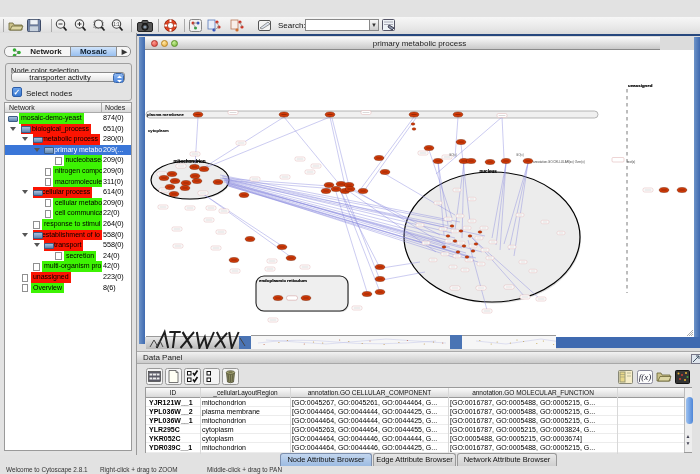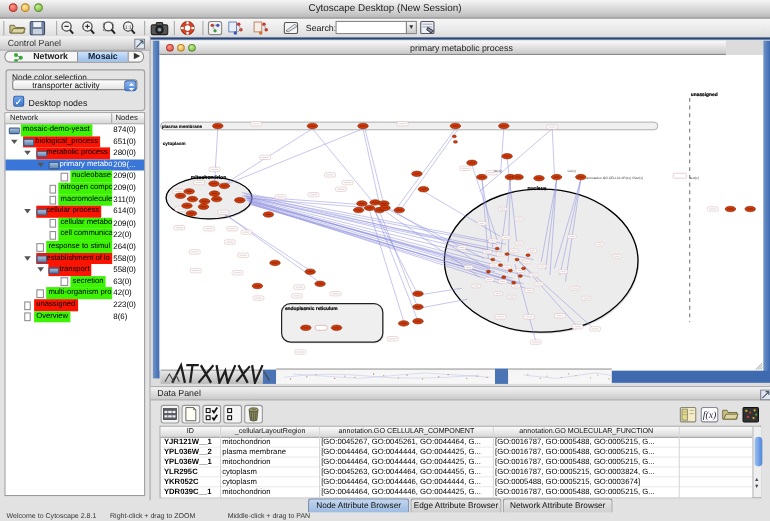--- a/index.html
+++ b/index.html
@@ -61,26 +61,20 @@
 #vscroll{position:absolute;left:538px;top:0;width:8px;height:64px;background:#eee;border-left:1px solid #bbb}
 #vthumb{position:absolute;left:0.5px;top:9px;width:7px;height:27px;border-radius:3.5px;background:linear-gradient(90deg,#9ec2f0,#4d86d8)}
 .dtab{position:absolute;top:101px;height:13px;z-index:6;border:1px solid #999;border-bottom:none;border-radius:3px 3px 0 0;font-size:7.5px;line-height:12px;text-align:center;background:linear-gradient(#e8e8e8,#cfcfcf);color:#111}
 
 #statusbar{left:0;top:455px;width:700px;height:19px;background:#e2e2e2;font-size:6.4px;color:#333}
 </style>
 </head>
 <body>
 <div id="app">
 
-  <div id="titlebar" class="abs">
-    <div class="light abs" style="left:7.5px;background:radial-gradient(circle at 35% 30%,#ff9a90,#dd4338);border:0.5px solid #b03028"></div>
-    <div class="light abs" style="left:19px;background:radial-gradient(circle at 35% 30%,#ffe9a8,#e8a833);border:0.5px solid #b8831f"></div>
-    <div class="light abs" style="left:30.5px;background:radial-gradient(circle at 35% 30%,#c8f09a,#74b434);border:0.5px solid #5a8f24"></div>
-    <div id="titletext" class="abs">Cytoscape Desktop (New Session)</div>
-  </div>
 
   <div id="toolbar" class="abs">
     <div class="sep abs" style="left:3px"></div>
     <svg class="abs" style="left:0;top:0" width="700" height="17" viewBox="0 0 700 17">
 
       <g transform="translate(8,2)">
           <path d="M1 11 L1 4 L5 4 L6 6 L14 6 L14 11 Z" fill="#c9c08a" stroke="#6b6436" stroke-width="0.8"></path>
           <path d="M2 11 L4 7 L15 7 L13 11 Z" fill="#ddd6a4" stroke="#6b6436" stroke-width="0.8"></path>
         </g>
 
@@ -173,47 +167,41 @@
           <line x1="2" y1="5.5" x2="11" y2="5.5" stroke="#99a" stroke-width="0.8"></line>
           <path d="M7 6 L12 9 L10 11 L6 8 Z" fill="#8a93a8" stroke="#445"></path>
         </g>
     </svg>
     <div class="abs" style="left:278px;top:3.5px;font-size:8px;color:#111">Search:</div>
     <div class="abs" style="left:305px;top:2px;width:65px;height:12px;background:#fff;border:1px solid #888"></div>
     <div class="abs" style="left:369px;top:2px;width:10px;height:12px;background:linear-gradient(#f8f8f8,#ccc);border:1px solid #888;font-size:6px;text-align:center;line-height:11px;color:#333">▼</div>
   </div>
 
   <div id="lpanel" class="abs">
-    <div id="cphead" class="abs">Control Panel
-      <svg class="abs" style="left:122px;top:2px" width="10" height="10">
-          <rect x="0.5" y="0.5" width="9" height="9" fill="#dfe6ee" stroke="#778"></rect>
-          <path d="M2 8 L8 2 M8 2 L5 2 M8 2 L8 5" stroke="#456" stroke-width="1" fill="none"></path>
-        </svg>
-    </div>
     <div id="segctl" class="abs">
       <svg class="abs" style="left:7px;top:1px" width="10" height="9">
           <circle cx="2.5" cy="2" r="1.8" fill="#2db52d"></circle>
           <circle cx="7" cy="4.5" r="1.8" fill="#2db52d"></circle>
           <circle cx="2.5" cy="7.5" r="1.8" fill="#2db52d"></circle>
           <path d="M2.5 2 L7 4.5 L2.5 7.5" stroke="#666" stroke-width="0.7" fill="none"></path>
         </svg>
       <div class="abs" style="left:18px;top:0;width:46px;text-align:center;line-height:10px;color:#222">Network</div>
       <div id="seg-mosaic">Mosaic</div>
       <div class="abs" style="left:112px;top:0;width:15px;text-align:center;line-height:10px;font-size:7px;color:#333">▶</div>
     </div>
     <div id="fieldset" class="abs"></div>
     <div id="fslabel" class="abs">Node color selection</div>
     <div id="combo" class="abs">transporter activity
       <div id="combostep"><svg width="11" height="10">
             <path d="M5.5 1.5 L8 4 L3 4 Z" fill="#fff"></path>
             <path d="M5.5 8.5 L8 6 L3 6 Z" fill="#fff"></path>
           </svg></div>
     </div>
     <div id="checkbox" class="abs">✓</div>
-    <div id="cblabel" class="abs">Desktop nodes</div>
+    <div id="cblabel" class="abs">Select nodes</div>
     <div id="treebox" class="abs">
       <div id="treehead">
           <span style="position:absolute;left:4px;top:1px">Network</span>
           <span style="position:absolute;left:100px;top:1px">Nodes</span>
           <span style="position:absolute;left:96px;top:0;width:1px;height:9px;background:#aaa"></span>
         </div>
       <div id="treerows">
           <div class="trow" style="top:10.0px;">
             <span class="fold" style="left:3px;z-index:3"></span>
             <span class="hlg" style="position:absolute;left:14px;max-width:83px;white-space:nowrap">mosaic-demo-yeast</span>
@@ -281,21 +269,21 @@
           </div>
           <div class="trow" style="top:137.2px;">
             <span class="tri" style="left:29px;z-index:3"></span>
             <span class="fold" style="left:39px;z-index:3"></span>
             <span class="hlr" style="position:absolute;left:39px;padding-left:10.0px;max-width:58px;white-space:nowrap">transport</span>
             <span class="cnt">558(0)</span>
           </div>
           <div class="trow" style="top:147.8px;">
             <span class="file" style="left:50px;z-index:3"></span>
             <span class="hlg" style="position:absolute;left:59px;max-width:38px;white-space:nowrap">secretion</span>
-            <span class="cnt">63(0)</span>
+            <span class="cnt">24(0)</span>
           </div>
           <div class="trow" style="top:158.4px;">
             <span class="file" style="left:28px;z-index:3"></span>
             <span class="hlg" style="position:absolute;left:37px;max-width:60px;white-space:nowrap">multi-organism pro</span>
             <span class="cnt">42(0)</span>
           </div>
           <div class="trow" style="top:169.0px;text-align:center;">
             <span class="file" style="left:16.5px;z-index:3"></span>
             <span class="hlr" style="position:absolute;left:26px;max-width:71px;white-space:nowrap">unassigned</span>
             <span class="cnt">223(0)</span>

